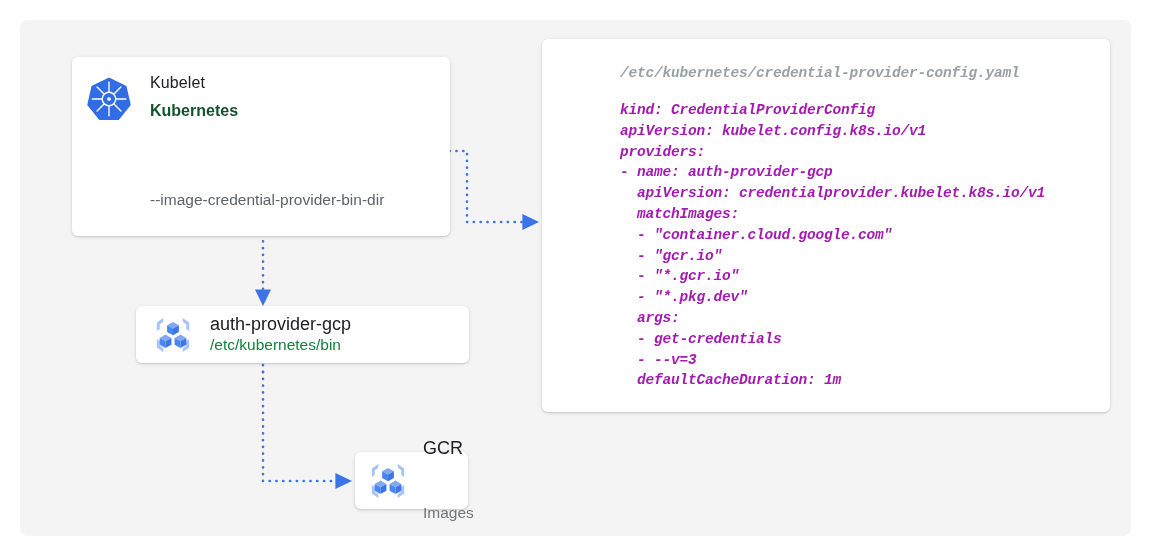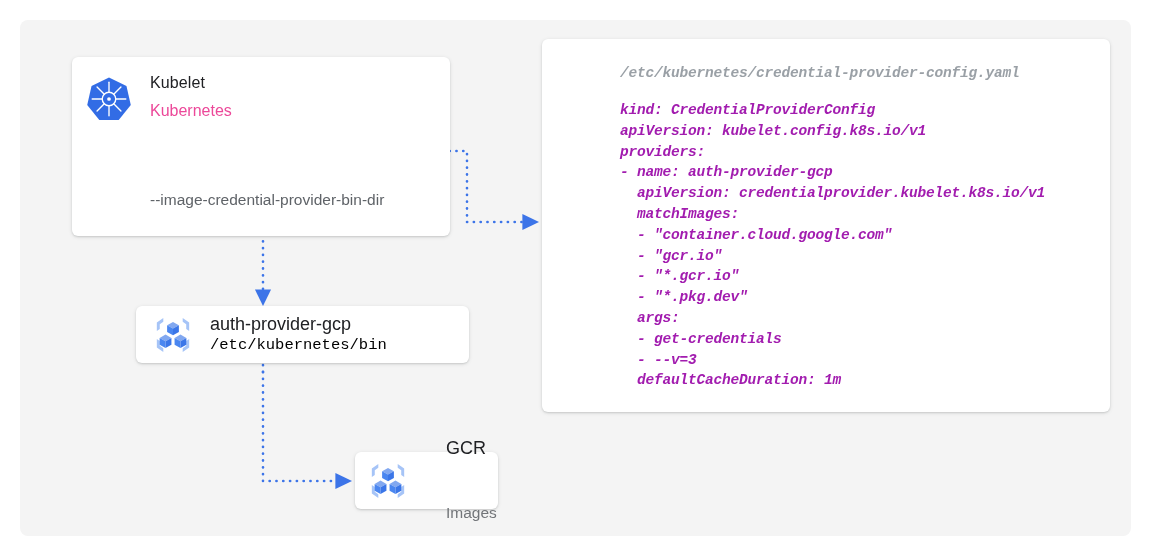--- a/index.html
+++ b/index.html
@@ -53,21 +53,22 @@
     top: 17px;
     font-size: 16px;
     color: #202124;
     letter-spacing: .1px;
   }
   #kubelet-card .subtitle {
     position: absolute;
     left: 78px;
     top: 45px;
     font-size: 16px;
-    color: #ec4899;
+    color: #14532d;
+    font-weight: bold;
   }
   #kubelet-card .flag {
     position: absolute;
     left: 78px;
     font-size: 15.5px;
     color: #5f6368;
     white-space: nowrap;
   }
   #kubelet-card .flag-1 { top: 110px; }
   #kubelet-card .flag-2 { top: 134px; }
@@ -82,30 +83,29 @@
     align-items: center;
   }
   #auth-card .gcr-icon {
     width: 46px;
     height: 46px;
     margin-left: 14px;
     flex: none;
   }
   #auth-card .texts { margin-left: 14px; }
   #auth-card .title { font-size: 18px; color: #202124; line-height: 21px; }
-  #auth-card .subtitle { font-size: 15.5px; color: #000000; line-height: 20px; font-family: Liberation Mono, monospace; }
+  #auth-card .subtitle { font-size: 15.5px; color: #15803d; line-height: 20px; }
 
   #gcr-card {
     left: 335px;
     top: 432px;
-    width: 143px;
+    width: 113px;
     height: 57px;
     display: flex;
     align-items: center;
-    gap: 23px;
   }
   #gcr-card .gcr-icon {
     width: 46px;
     height: 46px;
     margin-left: 10px;
     flex: none;
   }
   #gcr-card .texts { margin-left: 12px; }
   #gcr-card .title { font-size: 18px; color: #202124; line-height: 21px; }
   #gcr-card .subtitle { font-size: 15.5px; color: #727579; line-height: 20px; margin-top: 44px; }

